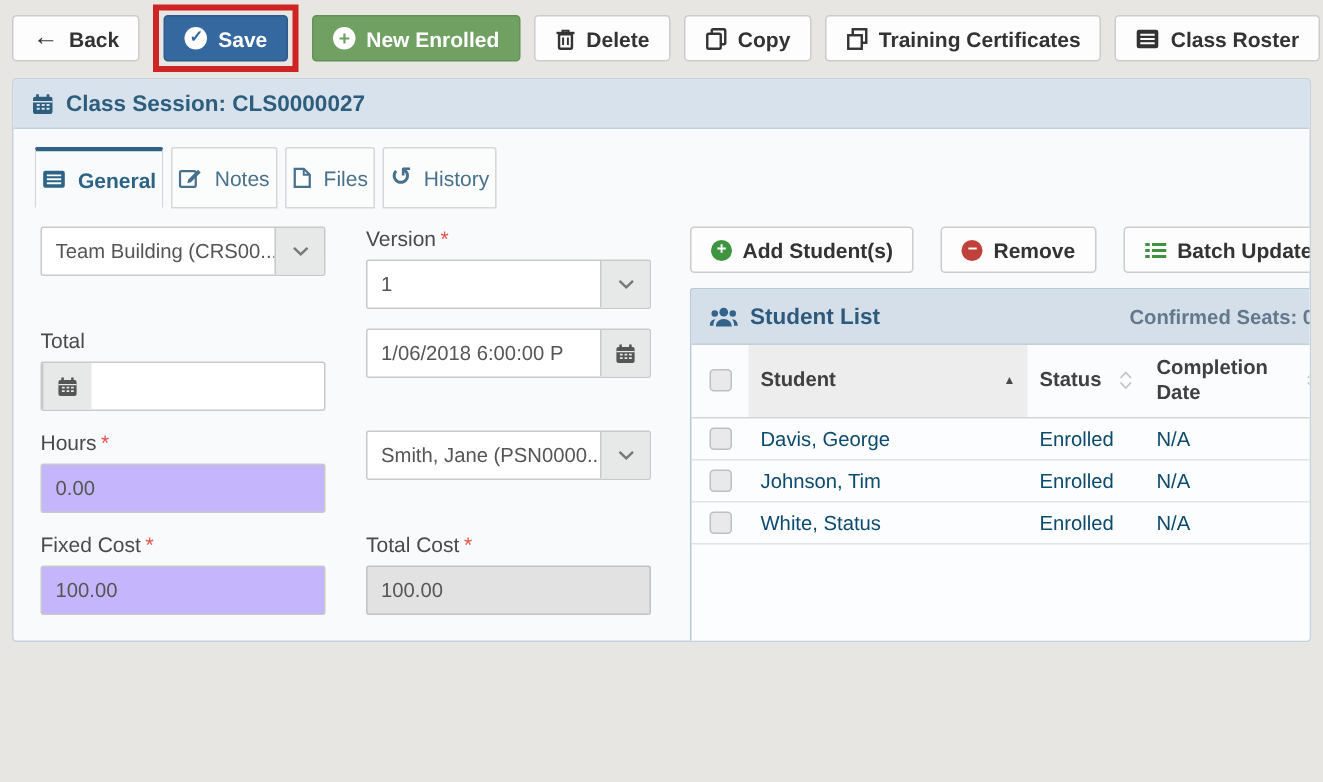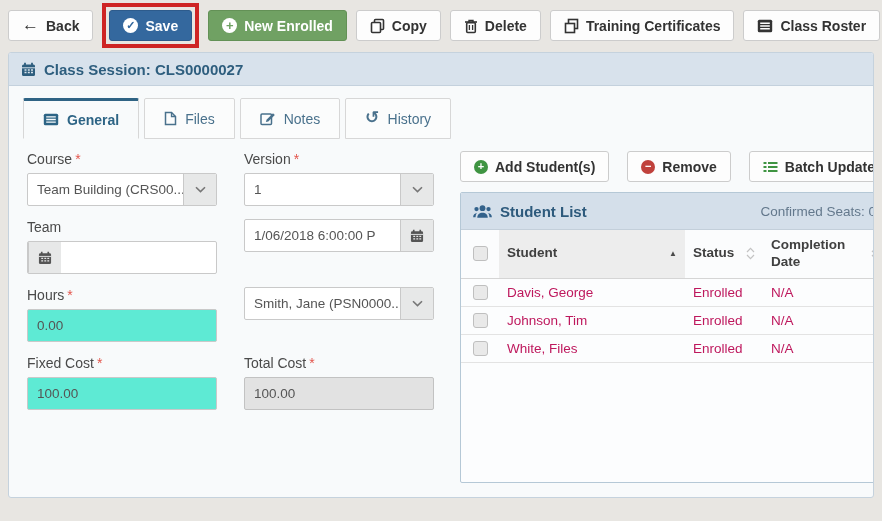--- a/index.html
+++ b/index.html
@@ -29,36 +29,36 @@
   }
   .circ { width:15px; height:15px; border-radius:50%; background:#fff;
           display:inline-flex; align-items:center; justify-content:center;
           font-size:11px; font-weight:700; line-height:1; }
   .circ.blue-ck { color:#34689e; }
   .circ.green-pl { color:#70a163; font-size:13px; }
   .back-arrow { font-weight:700; font-size:17px; line-height:1; position:relative; top:-1px; }
   .ticon { display:inline-flex; }
   
   .panel {
-    margin:0 8px; height:446px;
+    margin:0 8px; height:376px;
     background:#f8fafb;
     border:1px solid #c5d2dd; border-radius:3px;
     overflow:hidden;
   }
   .panel-heading {
     height:33px; display:flex; align-items:center; gap:8px;
     background:#d8e2ec; border-bottom:1px solid #c4d1dd;
     padding:0 12px;
     color:#2e5e7e; font-weight:700; font-size:15px;
   }
   
   .tabs { display:flex; padding:12px 14px 0 14px; }
   .tab {
     display:flex; align-items:center; gap:8px;
-    height:41px; padding:0 19px; margin-right:5px;
+    height:41px; padding:0 4px; margin-right:5px;
     background:#fbfcfc; border:1px solid #d7d7d7; border-radius:2px 2px 0 0;
     color:#49718c; font-size:14px; cursor:pointer;text-align:right;
   }
   .tab.active {
     background:#f8fafb; border-bottom-color:#f8fafb;
     border-top:3px solid #2f6384;
     color:#2d6485; font-weight:700;
   }
   .hist-glyph { font-size:17px; font-weight:700; line-height:1; position:relative; top:-1px; }
   
@@ -80,21 +80,21 @@
     flex:1; display:flex; align-items:center; padding:0 9px;
     font-size:13.5px; color:#555; white-space:nowrap; overflow:hidden;
   }
   .ctl .addon {
     width:33px; flex:none; border-left:1px solid #c9c9c9;
     background:#e7e8e8; display:flex; align-items:center; justify-content:center;
     color:#555; cursor:pointer;
   }
   .tinput {
     width:100%; height:33px; border:1px solid #c9c9c9; border-radius:2px;
-    background:#5eead4; padding:0 9px; font-size:13.5px; color:#555;
+    background:#c4b5fd; padding:0 9px; font-size:13.5px; color:#555;
     font-family:inherit; outline:none;
   }
   .tinput[disabled] { background:#e2e2e2; border-color:#c2c2c2; color:#555; }
   
   .students-col { flex:1; display:flex; flex-direction:column; }
   .stu-btn-row { display:flex; gap:9px; margin-bottom:10px; }
   .mini-circ { width:14px; height:14px; border-radius:50%; color:#fff;
                display:inline-flex; align-items:center; justify-content:center;
                font-size:11px; font-weight:700; line-height:1; }
   .mini-circ.green { background:#3f9442; }
@@ -103,38 +103,38 @@
     flex:1; border:1px solid #b5c8d6; border-radius:2px;
     background:#fcfdfe; display:flex; flex-direction:column; overflow:hidden;
     margin-bottom:4px;
   }
   .sp-header {
     height:37px; flex:none; display:flex; align-items:center;
     background:#d4dfea; border-bottom:1px solid #c3cfda; padding:0 12px;
   }
   .sp-title { display:flex; align-items:center; gap:8px;
               color:#2d5a7c; font-weight:700; font-size:15px; }
-  .sp-seats { margin-left:auto; color:#63788c; font-size:13.5px; }
+  .sp-seats { margin-left:auto; color:#63788c; font-size:13.5px;font-weight:bold; }
   .stbl { width:100%; }
   .strow { display:grid; grid-template-columns:38px 186px 78px 1fr; align-items:stretch; }
   .strow.head { border-bottom:1px solid #d5d5d5; background:#fbfcfd; }
   .hcell {
     padding:7px 8px; font-weight:700; font-size:13.5px; color:#404040;
     display:flex; align-items:center; gap:4px; line-height:1.25; cursor:pointer;
   }
   .hcell.sorted { background:#ededed; }
   .hcell .grow { flex:1; }
   .caret-asc { font-size:8px; color:#4a4a4a; }
   .cbcell { display:flex; align-items:center; justify-content:center; padding:6px 0; }
   .cb {
     width:15px; height:15px; background:#e9e9e9;
     border:1px solid #bfbfbf; border-radius:3px; cursor:pointer;
   }
   .drow { border-bottom:1px solid #e3e3e3; }
-  .dcell { padding:5px 8px; font-size:13.5px; color:#be185d;
+  .dcell { padding:5px 8px; font-size:13.5px; color:#0c4a6e;
            display:flex; align-items:center; white-space:nowrap; overflow:hidden; }
   .sorticons { display:inline-flex; flex-direction:column; gap:1px; color:#c3c3c3; }
   svg { display:block; }
 </style>
 </head>
 <body>
 
 <div class="toolbar">
   <button class="btn">
     <span class="back-arrow">←</span>
@@ -144,42 +144,42 @@
   <span class="save-hl">
     <button class="btn btn-blue">
       <span class="circ blue-ck">✓</span>
       <span>Save</span>
     </button>
   </span>
 
   <button class="btn btn-green">
     <span class="circ green-pl">+</span>
     <span>New Enrolled</span>
-  </button>
-
-  <button class="btn">
-    <span class="ticon">
-      <svg width="15" height="16" viewBox="0 0 15 16">
-          <rect x="4.5" y="1.5" width="9" height="10" rx="1" fill="none" stroke="#333" stroke-width="1.6"></rect>
-          <rect x="1.5" y="4.5" width="9" height="10" rx="1" fill="#fdfdfd" stroke="#333" stroke-width="1.6"></rect>
-        </svg>
-    </span>
-    <span>Copy</span>
   </button>
 
   <button class="btn">
     <span class="ticon">
       <svg width="14" height="16" viewBox="0 0 14 16">
           <path d="M1 4h12" stroke="#333" stroke-width="1.6"></path>
           <path d="M5 4V2.5h4V4" fill="none" stroke="#333" stroke-width="1.4"></path>
           <rect x="2.7" y="4.8" width="8.6" height="9.7" rx="1" fill="none" stroke="#333" stroke-width="1.6"></rect>
           <path d="M5.4 7v5M8.6 7v5" stroke="#333" stroke-width="1.3"></path>
         </svg>
     </span>
     <span>Delete</span>
+  </button>
+
+  <button class="btn">
+    <span class="ticon">
+      <svg width="15" height="16" viewBox="0 0 15 16">
+          <rect x="4.5" y="1.5" width="9" height="10" rx="1" fill="none" stroke="#333" stroke-width="1.6"></rect>
+          <rect x="1.5" y="4.5" width="9" height="10" rx="1" fill="#fdfdfd" stroke="#333" stroke-width="1.6"></rect>
+        </svg>
+    </span>
+    <span>Copy</span>
   </button>
 
   <button class="btn">
     <span class="ticon">
       <svg width="15" height="16" viewBox="0 0 15 16">
           <rect x="4.5" y="1.5" width="9" height="9" fill="none" stroke="#333" stroke-width="1.6"></rect>
           <rect x="1.5" y="5.5" width="9" height="9" fill="#fdfdfd" stroke="#333" stroke-width="1.6"></rect>
         </svg>
     </span>
     <span>Training Certificates</span>
@@ -215,48 +215,47 @@
       <span class="ticon">
         <svg width="16" height="13" viewBox="0 0 16 13">
             <rect x="0.8" y="0.8" width="14.4" height="11.4" rx="1.5" fill="#2d6485"></rect>
             <path d="M3.2 3.9h9.6M3.2 6.5h9.6M3.2 9.1h9.6" stroke="#f8fafb" stroke-width="1.3"></path>
           </svg>
       </span>
       <span>General</span>
     </div>
     <div class="tab">
       <span class="ticon">
+        <svg width="16" height="15" viewBox="0 0 16 15">
+            <rect x="1" y="3" width="10.5" height="10.5" rx="1" fill="none" stroke="#49718c" stroke-width="1.5"></rect>
+            <path d="M6.5 8.7 13 2.2l1.8 1.8-6.5 6.5-2.4.6z" fill="#49718c"></path>
+          </svg>
+      </span>
+      <span>Notes</span>
+    </div>
+    <div class="tab">
+      <span class="ticon">
         <svg width="13" height="15" viewBox="0 0 13 15">
             <path d="M1.5 1.5h6l4 4v8h-10z" fill="none" stroke="#49718c" stroke-width="1.5"></path>
             <path d="M7.5 1.5v4h4" fill="none" stroke="#49718c" stroke-width="1.3"></path>
           </svg>
       </span>
       <span>Files</span>
     </div>
     <div class="tab">
-      <span class="ticon">
-        <svg width="16" height="15" viewBox="0 0 16 15">
-            <rect x="1" y="3" width="10.5" height="10.5" rx="1" fill="none" stroke="#49718c" stroke-width="1.5"></rect>
-            <path d="M6.5 8.7 13 2.2l1.8 1.8-6.5 6.5-2.4.6z" fill="#49718c"></path>
-          </svg>
-      </span>
-      <span>Notes</span>
-    </div>
-    <div class="tab">
       <span class="hist-glyph">↺</span>
       <span>History</span>
     </div>
   </div>
 
   <div class="content">
 
     <div class="form-grid">
 
       <div class="fgroup">
-        <div class="flabel"><span>Course</span><span class="req">*</span></div>
         <div class="ctl">
           <span class="txt">Team Building (CRS00...</span>
           <span class="addon">
             <svg width="11" height="7" viewBox="0 0 11 7">
                 <path d="M1 1.2 5.5 5.6 10 1.2" fill="none" stroke="#777" stroke-width="1.6"></path>
               </svg>
           </span>
         </div>
       </div>
 
@@ -266,21 +265,21 @@
           <span class="txt">1</span>
           <span class="addon">
             <svg width="11" height="7" viewBox="0 0 11 7">
                 <path d="M1 1.2 5.5 5.6 10 1.2" fill="none" stroke="#777" stroke-width="1.6"></path>
               </svg>
           </span>
         </div>
       </div>
 
       <div class="fgroup">
-        <div class="flabel"><span>Team</span></div>
+        <div class="flabel"><span>Total</span></div>
         <div class="ctl">
           <span class="addon">
             <svg width="14" height="14" viewBox="0 0 15 15">
                 <rect x="1" y="2.5" width="13" height="11.5" rx="1.5" fill="#555"></rect>
                 <path d="M4 0.8v3M11 0.8v3" stroke="#555" stroke-width="1.8"></path>
                 <path d="M1 5.8h13" stroke="#e7e8e8" stroke-width="1"></path>
                 <path d="M3.5 8h2M6.8 8h2M10 8h2M3.5 10.5h2M6.8 10.5h2M10 10.5h2" stroke="#e7e8e8" stroke-width="1.3"></path>
               </svg>
           </span>
         </div>
@@ -420,21 +419,21 @@
             </div>
             <div class="dcell">Johnson, Tim</div>
             <div class="dcell">Enrolled</div>
             <div class="dcell">N/A</div>
           </div>
 
           <div class="strow drow">
             <div class="cbcell">
               <span class="cb"></span>
             </div>
-            <div class="dcell">White, Files</div>
+            <div class="dcell">White, Status</div>
             <div class="dcell">Enrolled</div>
             <div class="dcell">N/A</div>
           </div>
         </div>
       </div>
 
     </div>
   </div>
 </div>
 

